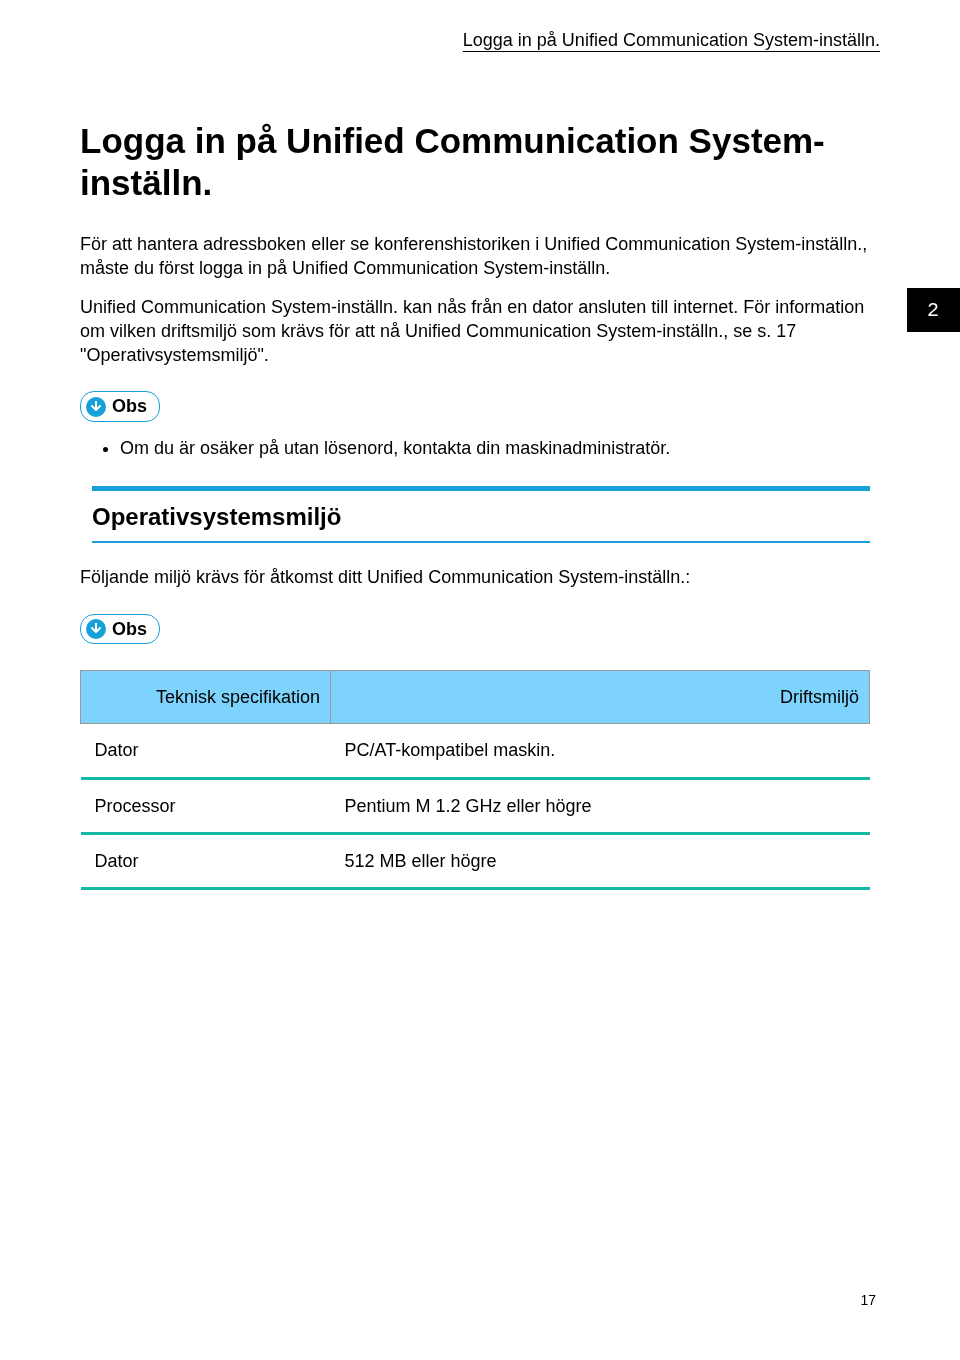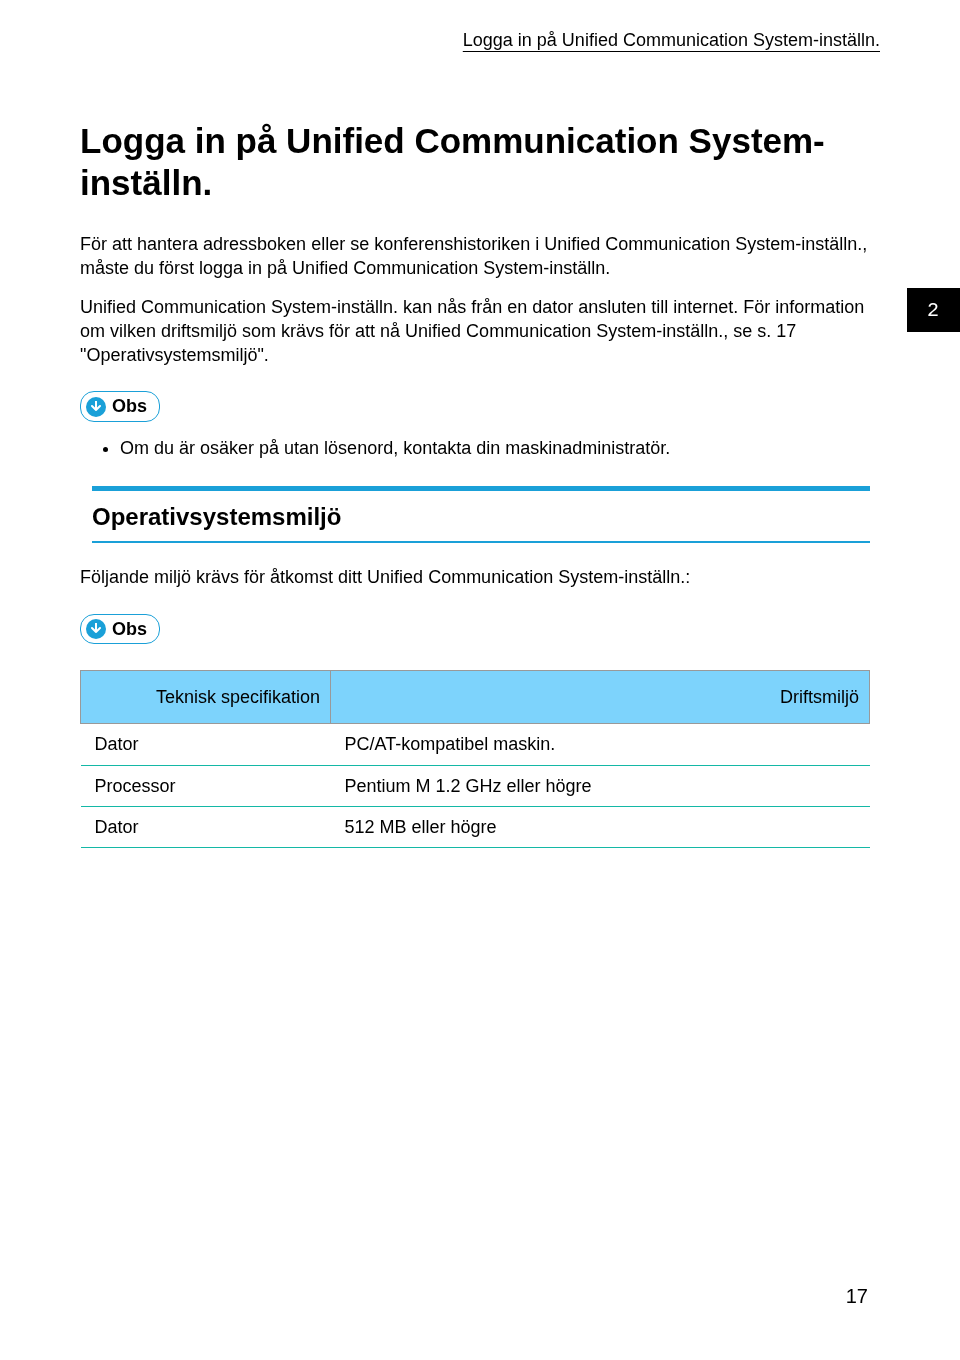--- a/index.html
+++ b/index.html
@@ -103,31 +103,31 @@
   }
   table.spec th {
     background: #7dd3fc;
     font-weight: 400;
     text-align: right;
     padding: 14px 10px;
     border: 1px solid #999;
     font-size: 18px;
   }
   table.spec td {
-    padding: 8px 14px;
-    border-bottom: 1px solid #14b8a6;
+    padding: 14px 14px;
+    border-bottom: 3px solid #14b8a6;
     font-size: 18px;
     vertical-align: top;
   }
   table.spec td.col-a { width: 250px; }
   .page-num {
     position: absolute;
-    right: 92px;
+    right: 84px;
     bottom: 50px;
-    font-size: 20px;
+    font-size: 14px;
   }
 </style>
 </head>
 <body>
 
 <div class="page-header-right">Logga in på Unified Communication System-inställn.</div>
 
 <div class="chapter-tab">2</div>
 
 <div class="content">

